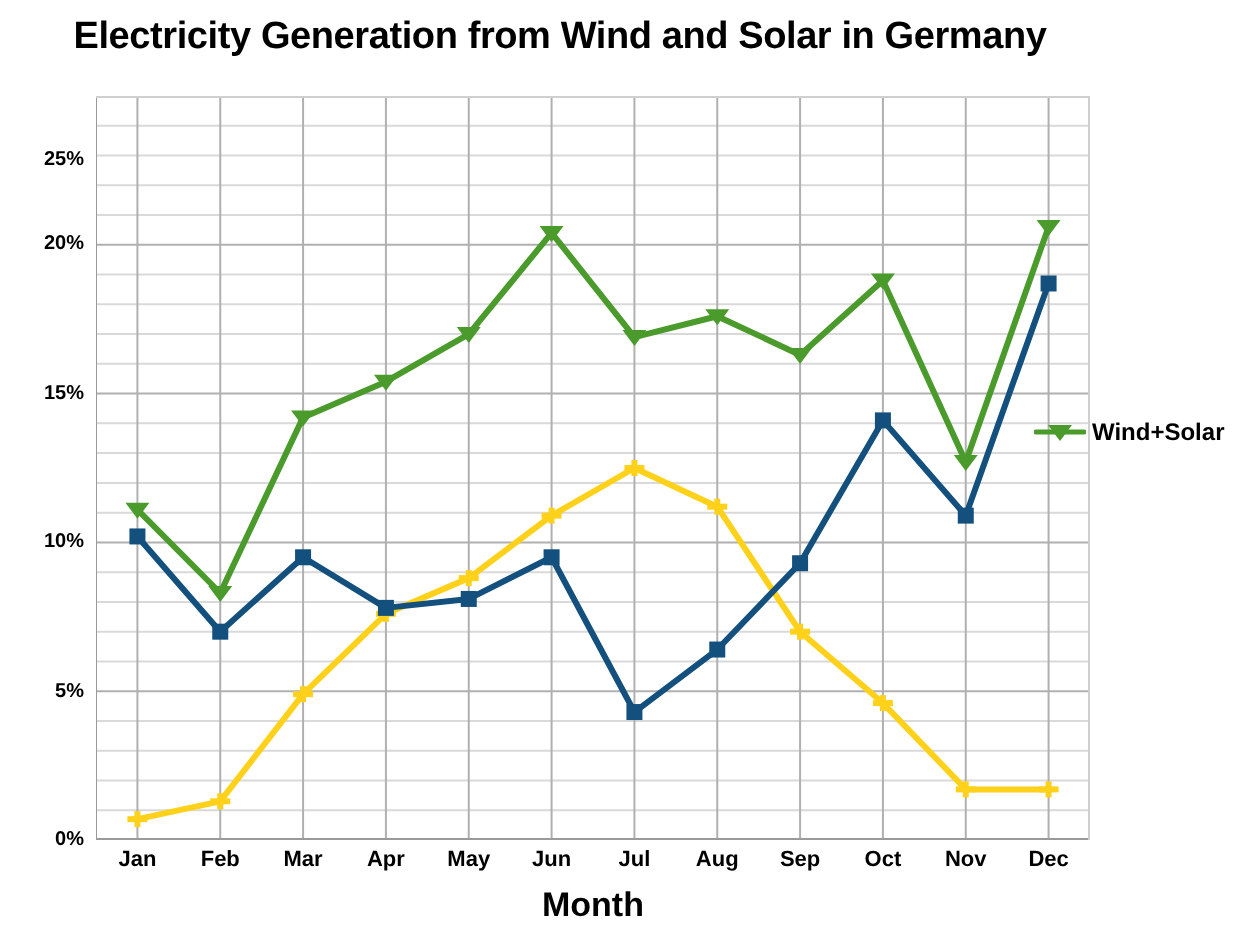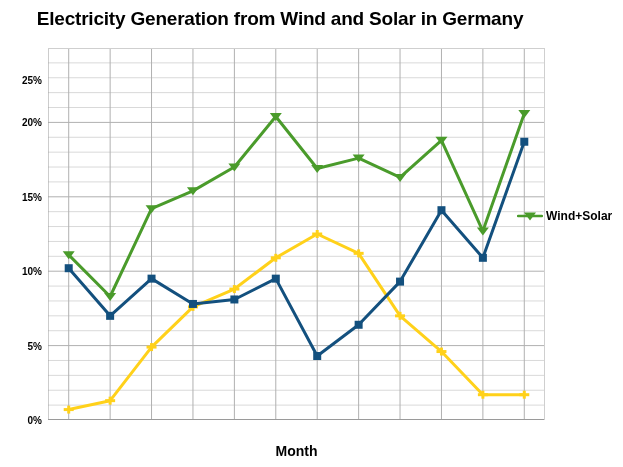--- a/index.html
+++ b/index.html
@@ -16,21 +16,21 @@
     position:absolute;right:6px;font-size:10px;font-weight:bold;color:#000;
     transform:translateY(-50%);white-space:nowrap;text-align:right;
   }
   .x-label-wrap{position:absolute;left:48px;top:421px;width:497px;height:22px;}
   .x-tick-label{
     position:absolute;top:3px;font-size:11px;font-weight:bold;color:#000;
     transform:translateX(-50%);white-space:nowrap;
   }
   .x-axis-title{
     position:absolute;left:48px;top:443px;width:497px;text-align:center;
-    font-size:14px;font-weight:bold;color:#000;
+    font-size:17px;font-weight:bold;color:#000;
   }
   .legend{position:absolute;left:517px;top:206px;width:106px;}
   .legend-row{display:flex;align-items:center;height:19px;}
   .legend-swatch{width:26px;height:14px;flex:none;margin-right:3px;}
   .legend-text{font-size:12px;font-weight:bold;color:#000;white-space:nowrap;text-align:center;}
   svg{display:block;}
 </style>
 </head>
 <body>
 
@@ -174,20 +174,34 @@
           <polygon points="263.21,117.03 275.21,117.03 269.21,125.03" fill="#4A9B2B"></polygon>
           <polygon points="304.63,106.61 316.63,106.61 310.63,114.61" fill="#4A9B2B"></polygon>
           <polygon points="346.04,125.96 358.04,125.96 352.04,133.96" fill="#4A9B2B"></polygon>
           <polygon points="387.46,88.76 399.46,88.76 393.46,96.76" fill="#4A9B2B"></polygon>
           <polygon points="428.88,179.52 440.88,179.52 434.88,187.52" fill="#4A9B2B"></polygon>
           <polygon points="470.29,61.97 482.29,61.97 476.29,69.97" fill="#4A9B2B"></polygon>
         </g>
       </svg>
   </div>
 
+  <div class="x-label-wrap" id="x-ticks">
+      <div class="x-tick-label" style="left: 20.7083px;">Jan</div>
+      <div class="x-tick-label" style="left: 62.125px;">Feb</div>
+      <div class="x-tick-label" style="left: 103.542px;">Mar</div>
+      <div class="x-tick-label" style="left: 144.958px;">Apr</div>
+      <div class="x-tick-label" style="left: 186.375px;">May</div>
+      <div class="x-tick-label" style="left: 227.792px;">Jun</div>
+      <div class="x-tick-label" style="left: 269.208px;">Jul</div>
+      <div class="x-tick-label" style="left: 310.625px;">Aug</div>
+      <div class="x-tick-label" style="left: 352.042px;">Sep</div>
+      <div class="x-tick-label" style="left: 393.458px;">Oct</div>
+      <div class="x-tick-label" style="left: 434.875px;">Nov</div>
+      <div class="x-tick-label" style="left: 476.292px;">Dec</div>
+    </div>
   <div class="x-axis-title">Month</div>
 
   <div class="legend" id="legend">
       <div class="legend-row">
         <div class="legend-swatch">
           <svg width="26" height="14" viewBox="0 0 26 14">
             <line x1="1" y1="7" x2="25" y2="7" stroke="#4A9B2B" stroke-width="2.5" stroke-linecap="round"></line>
             <polygon points="7.00,3.50 19.00,3.50 13.00,11.50" fill="#4A9B2B"></polygon>
           </svg>
         </div>

